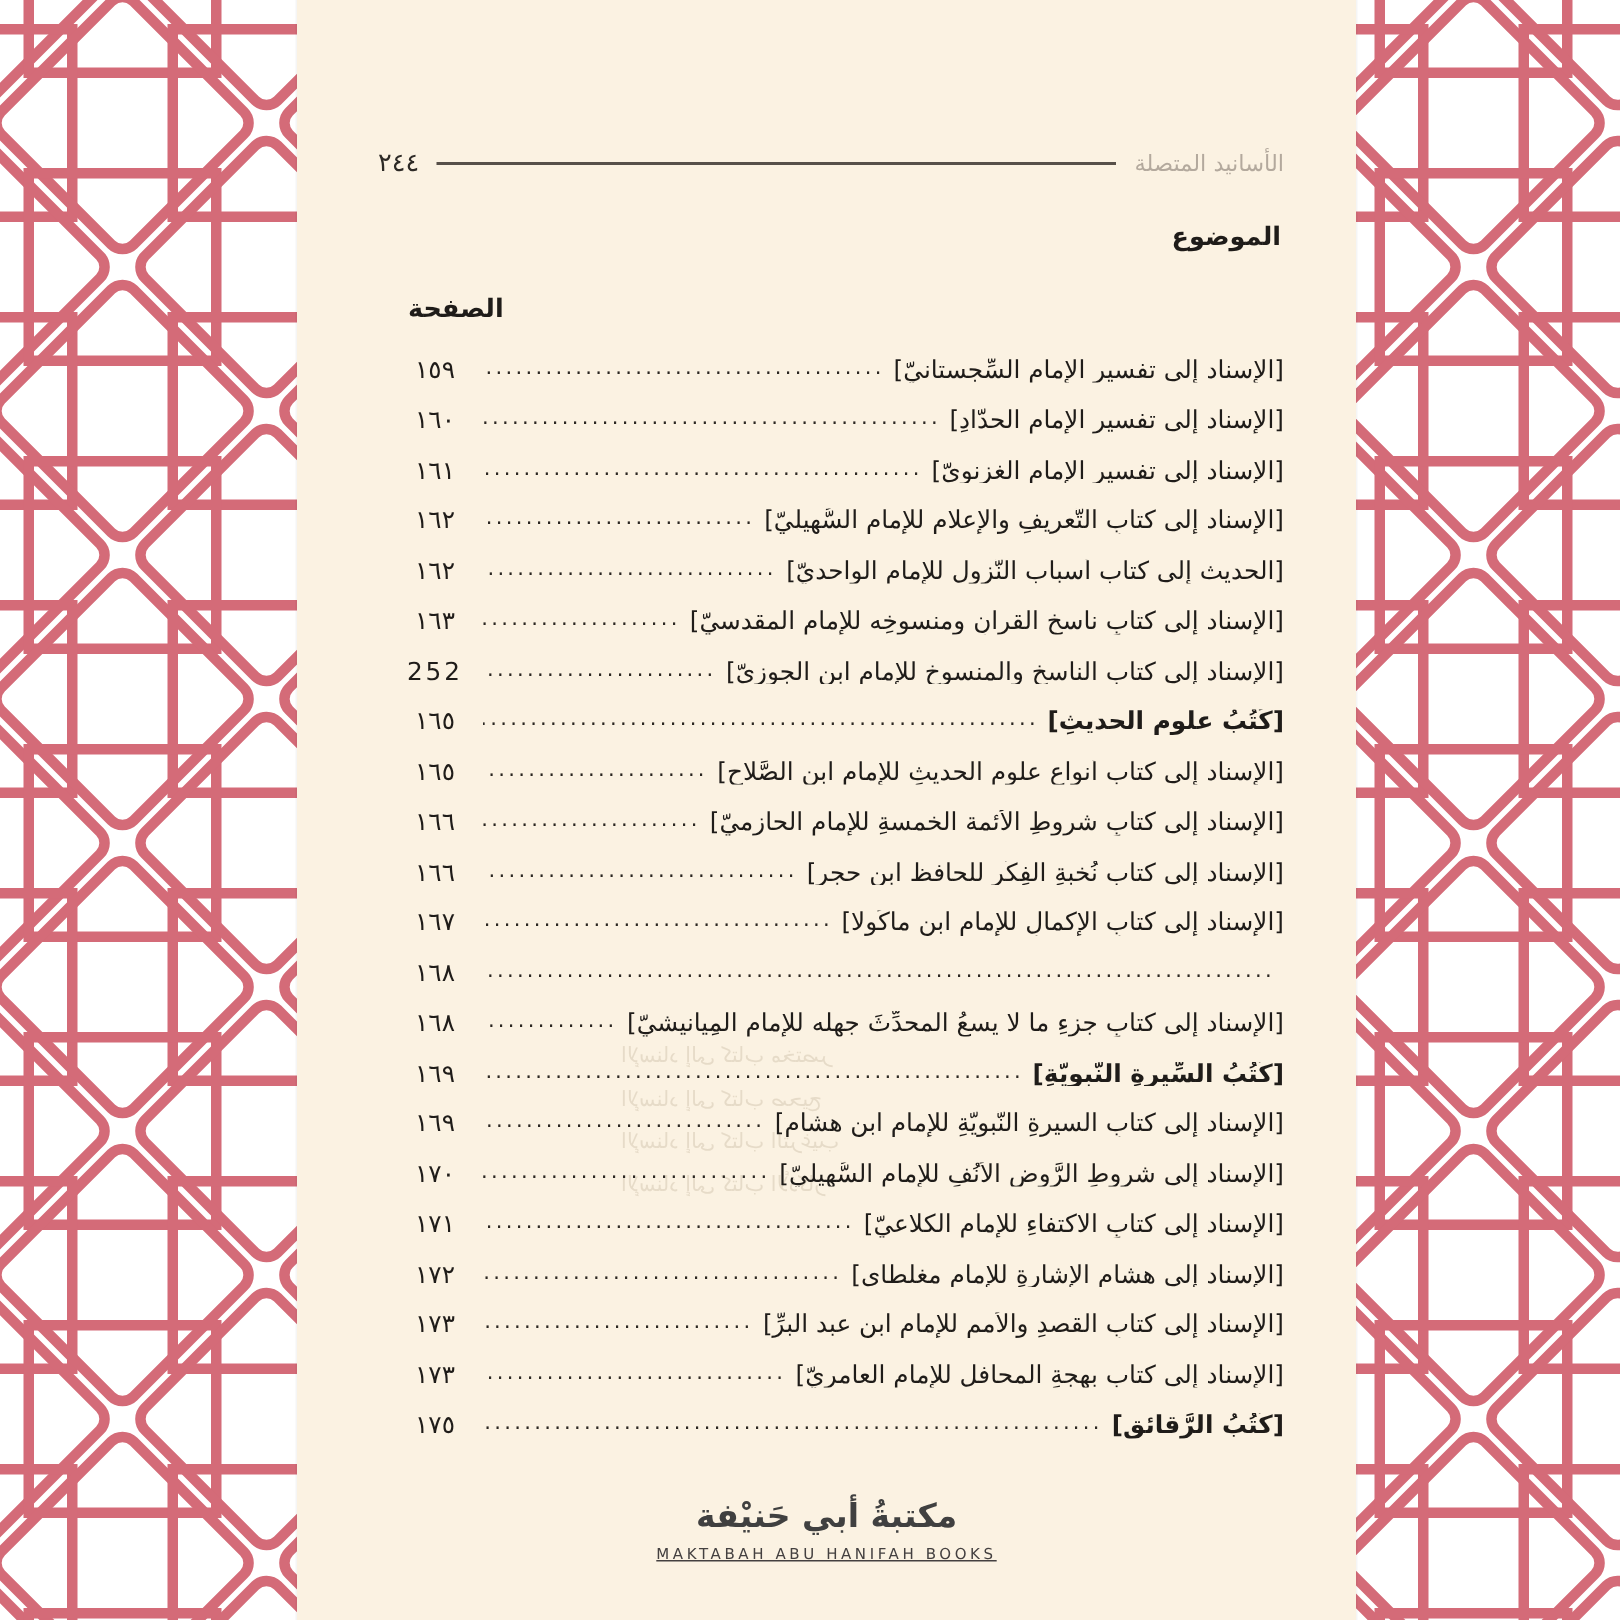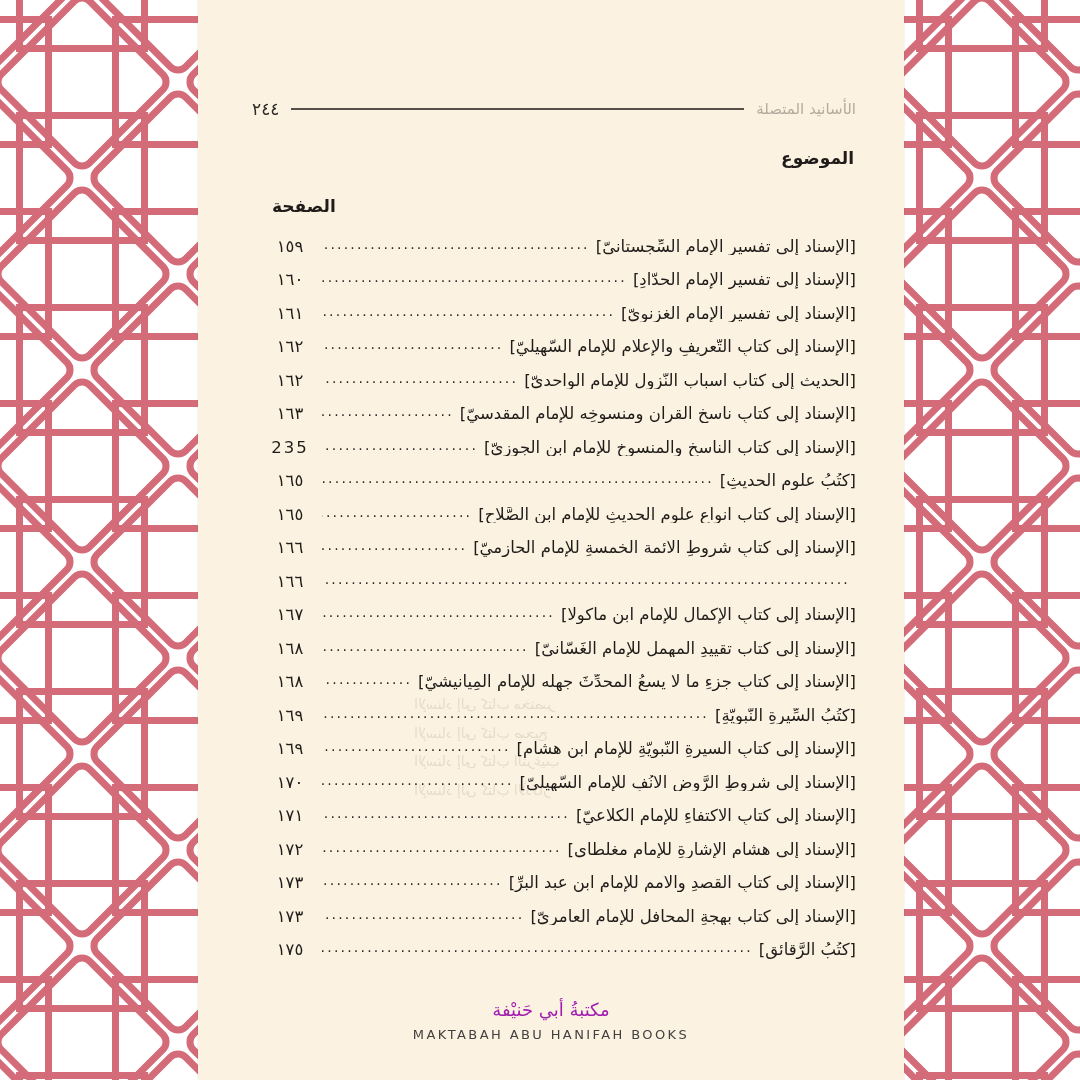--- a/index.html
+++ b/index.html
@@ -145,21 +145,21 @@
   }
   .toc-row .num {
     flex: 0 0 auto;
     min-width: 52px;
     text-align: center;
     letter-spacing: 2px;
     font-size: 16.5px;
     color: #1f1c19;
     padding-left: 14px;
   }
-  .toc-row.section .label { font-weight: normal; }
+  .toc-row.section .label { font-weight: bold; }
 
   
   .showthrough {
     position: absolute;
     right: 60px;
     top: 690px;
     width: 430px;
     text-align: right;
     color: #b9a98f;
     opacity: .30;
@@ -173,31 +173,32 @@
   
   .logo {
     position: absolute;
     left: 0;
     right: 0;
     bottom: 38px;
     text-align: center;
     direction: rtl;
   }
   .logo .logo-ar {
-    font-size: 18px;
-    font-weight: normal;
-    color: #a21caf;
+    font-size: 22px;
+    font-weight: bold;
+    color: #404040;
     letter-spacing: 1px;
   }
   .logo .logo-en {
     margin-top: 7px;
-    font-size: 13px;
+    font-size: 10px;
     letter-spacing: 2.4px;
     color: #444040;
     direction: ltr;
+    text-decoration: underline;
   }
 </style>
 </head>
 <body>
 
 <div class="bg-band left">
   <div class="lattice" id="lattice-left">
       <div class="cell oct" style="left: -20px; top: -20px; border-color: rgb(212, 107, 120);"></div>
       <div class="cell sq" style="left: 76px; top: -20px; border-color: rgb(212, 107, 120);"></div>
       <div class="cell oct" style="left: 172px; top: -20px; border-color: rgb(212, 107, 120);"></div>
@@ -339,48 +340,48 @@
           <span class="num">١٦٢</span>
         </div>
         <div class="toc-row">
           <span class="label">[الإسناد إلى كتابِ ناسخ القرآنِ ومنسوخِه للإمام المقدسيّ]</span>
           <span class="dots">................................................................................</span>
           <span class="num">١٦٣</span>
         </div>
         <div class="toc-row">
           <span class="label">[الإسناد إلى كتابِ الناسخِ والمنسوخ للإمام ابنِ الجوزيّ]</span>
           <span class="dots">................................................................................</span>
-          <span class="num">235</span>
+          <span class="num">252</span>
         </div>
         <div class="toc-row section">
           <span class="label">[كُتُبُ علومِ الحديثِ]</span>
           <span class="dots">................................................................................</span>
           <span class="num">١٦٥</span>
         </div>
         <div class="toc-row">
           <span class="label">[الإسناد إلى كتابِ أنواعِ علومِ الحديثِ للإمام ابنِ الصَّلاحِ]</span>
           <span class="dots">................................................................................</span>
           <span class="num">١٦٥</span>
         </div>
         <div class="toc-row">
           <span class="label">[الإسناد إلى كتابِ شروطِ الأئمة الخمسةِ للإمام الحازميّ]</span>
           <span class="dots">................................................................................</span>
           <span class="num">١٦٦</span>
         </div>
         <div class="toc-row">
+          <span class="label">[الإسناد إلى كتابِ نُخبةِ الفِكَرِ للحافظ ابنِ حجرٍ]</span>
           <span class="dots">................................................................................</span>
           <span class="num">١٦٦</span>
         </div>
         <div class="toc-row">
           <span class="label">[الإسناد إلى كتابِ الإكمالِ للإمام ابنِ ماكُولا]</span>
           <span class="dots">................................................................................</span>
           <span class="num">١٦٧</span>
         </div>
         <div class="toc-row">
-          <span class="label">[الإسناد إلى كتابِ تقييدِ المهملِ للإمام الغَسّانيّ]</span>
           <span class="dots">................................................................................</span>
           <span class="num">١٦٨</span>
         </div>
         <div class="toc-row">
           <span class="label">[الإسناد إلى كتابِ جزءِ ما لا يسعُ المحدِّثَ جهلُه للإمام المِيانيشيّ]</span>
           <span class="dots">................................................................................</span>
           <span class="num">١٦٨</span>
         </div>
         <div class="toc-row section">
           <span class="label">[كُتُبُ السِّيرةِ النَّبويّةِ]</span>

